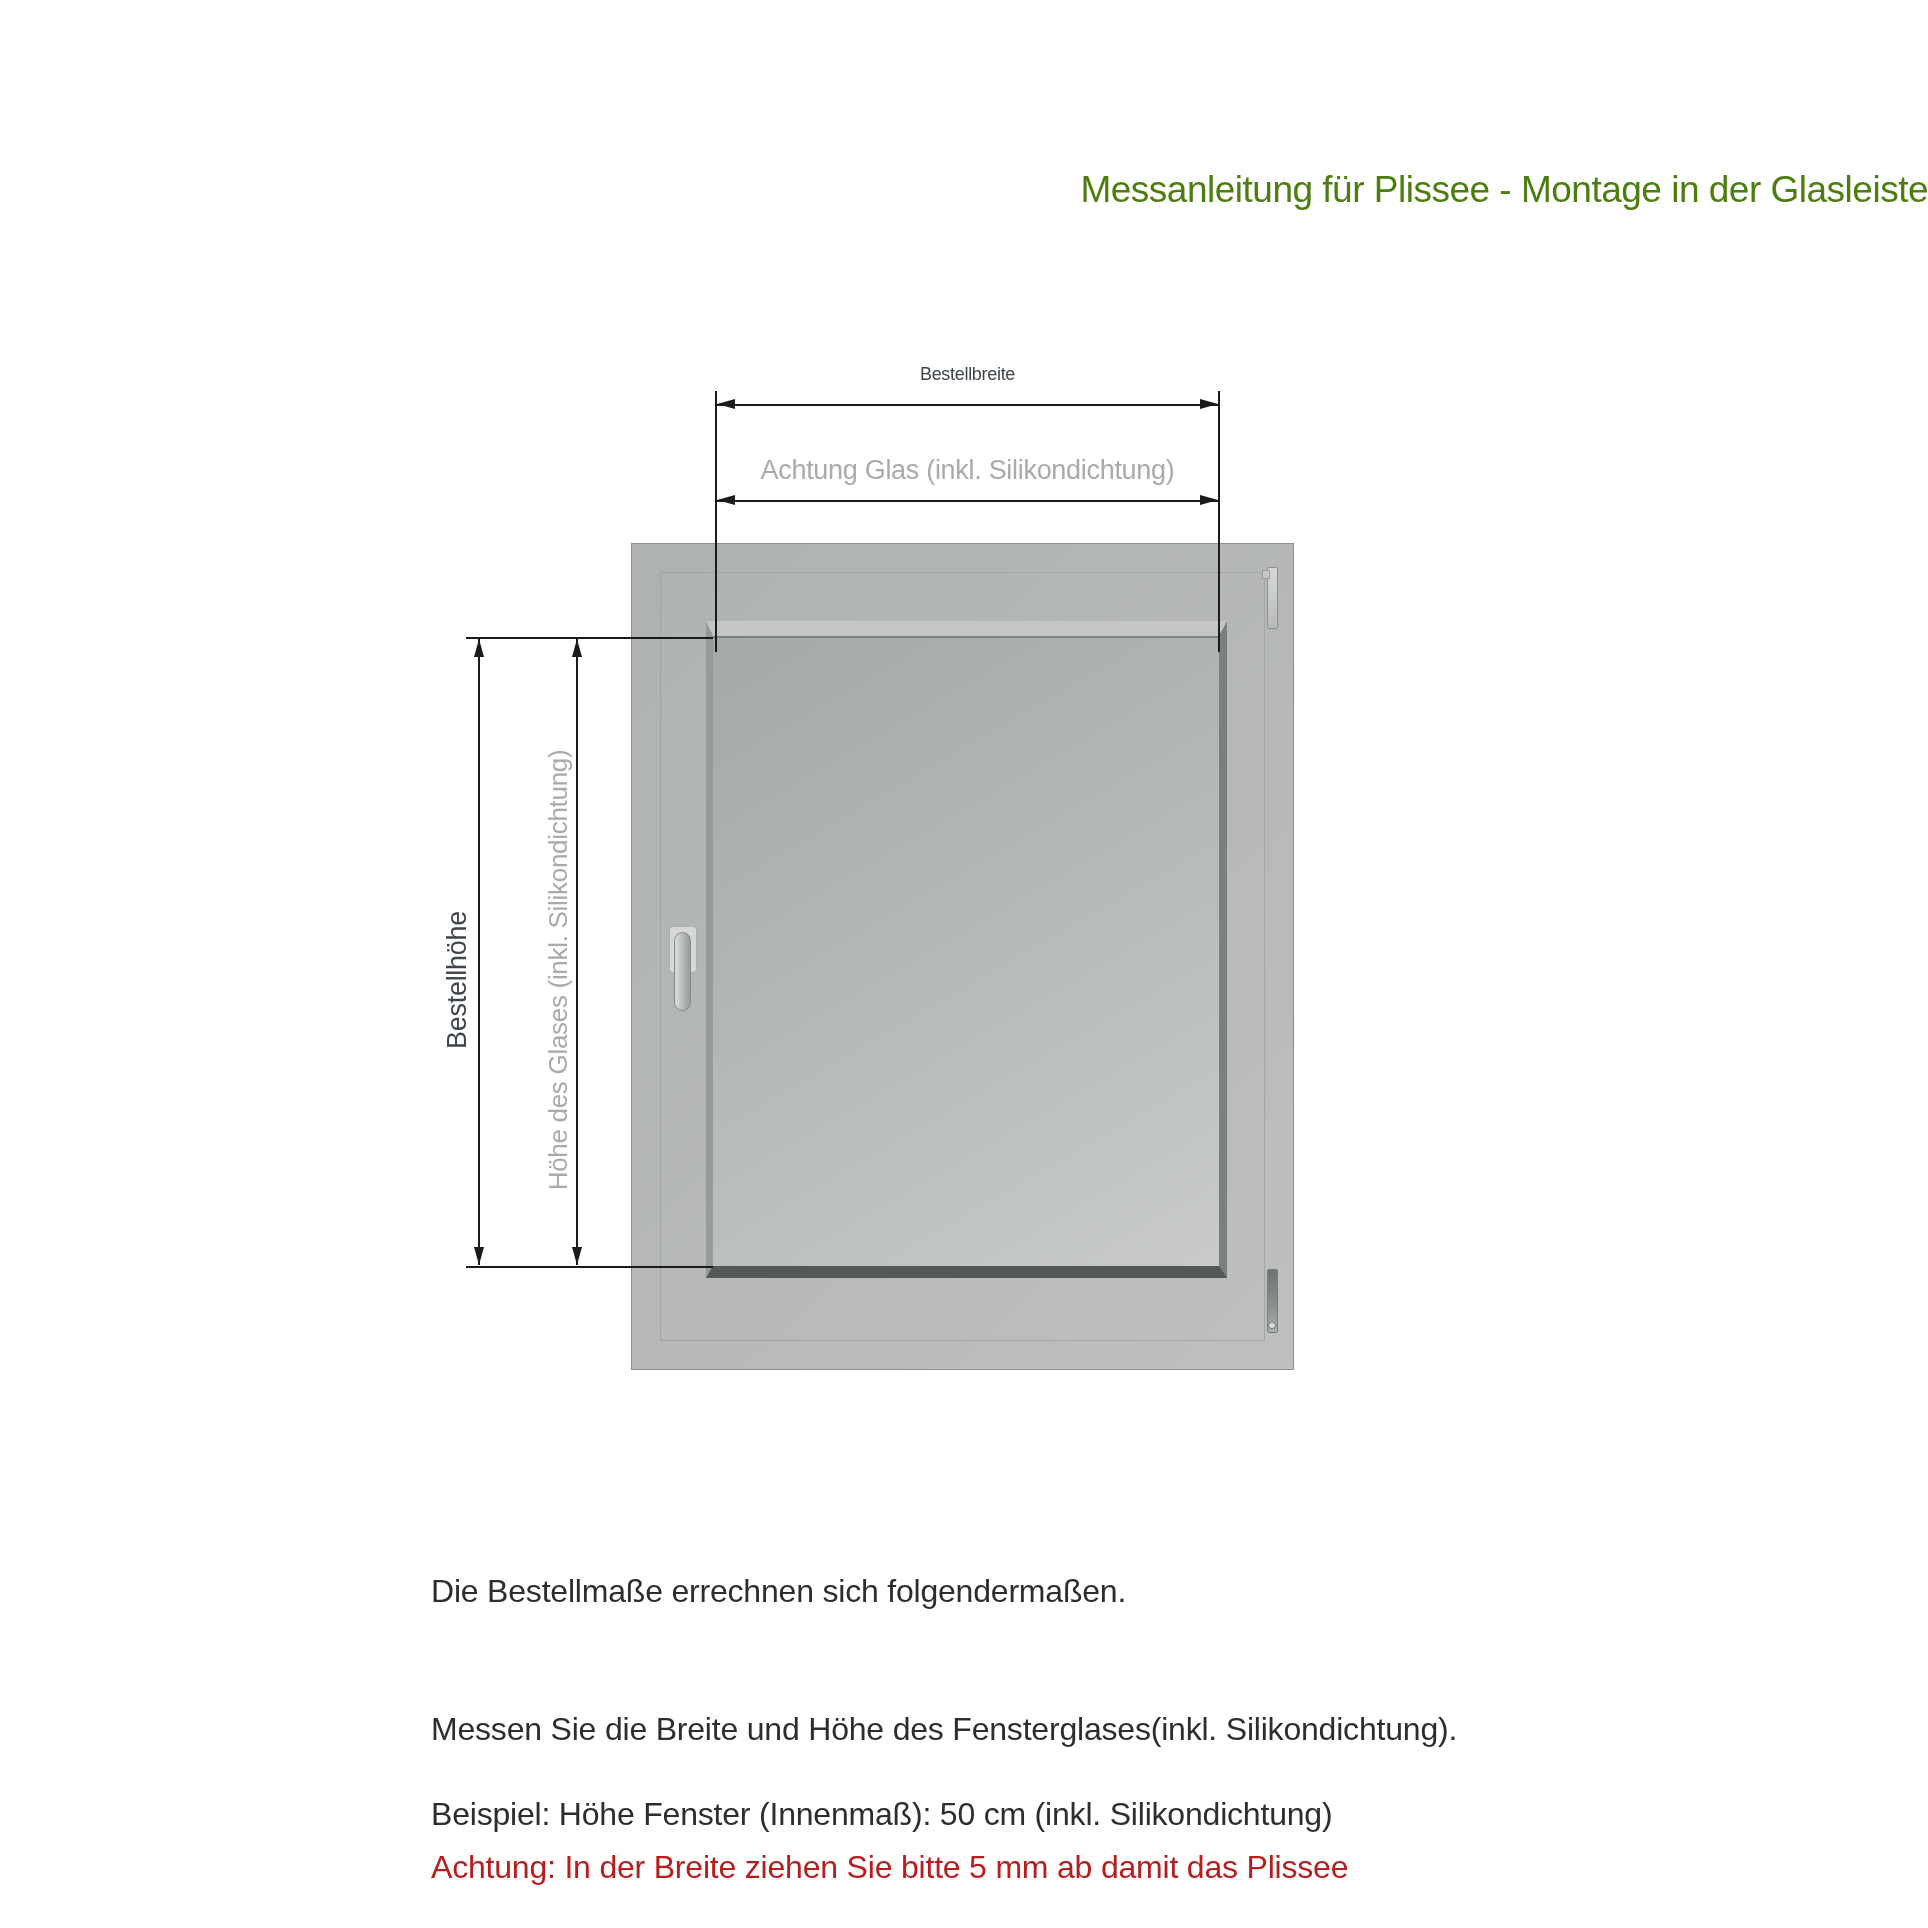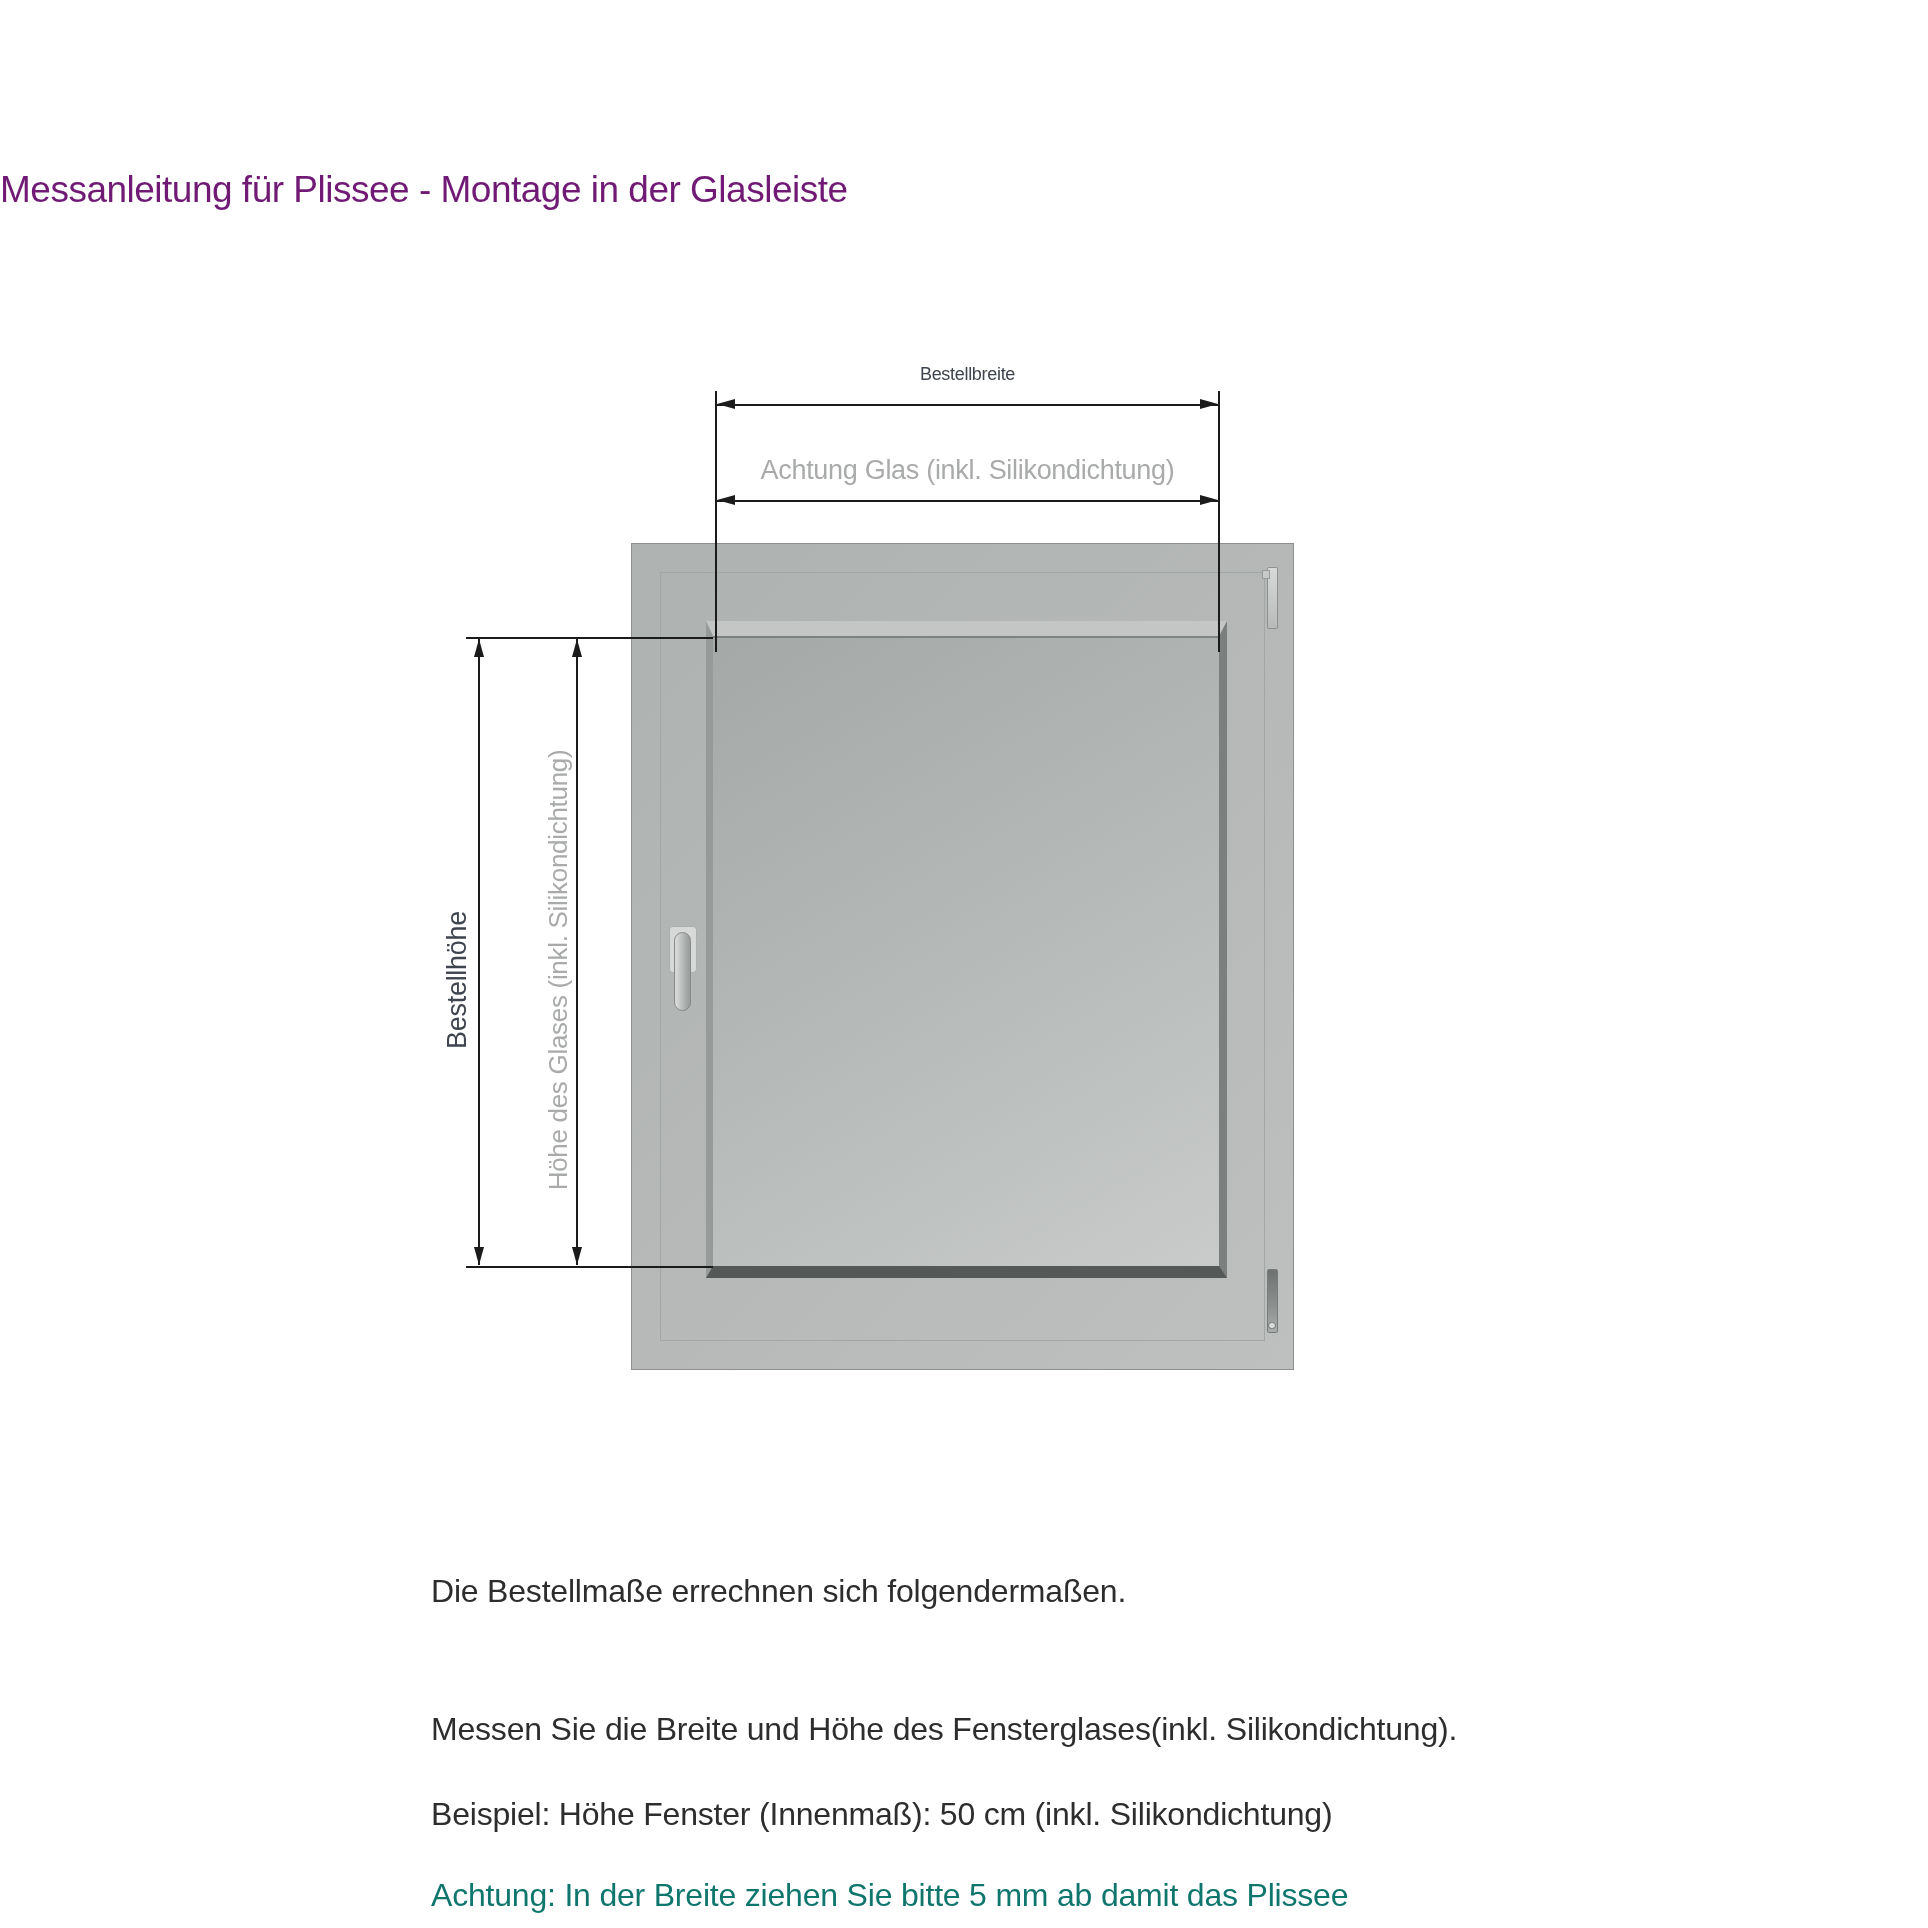--- a/index.html
+++ b/index.html
@@ -2,22 +2,22 @@
 <html style="font-size:15px"><head>
 <meta charset="utf-8">
 <style>
   html,body{margin:0;padding:0;background:#ffffff;}
   #canvas{
     position:relative;width:1928px;height:1928px;background:#ffffff;overflow:hidden;
     font-family:"Liberation Sans", sans-serif;
   }
   
   .title{
-    position:absolute;left:0;top:169px;width:1928px;text-align:left;
-    font-size:37px;color:#701a75;letter-spacing:-0.5px;
+    position:absolute;left:0;top:169px;width:1928px;text-align:right;
+    font-size:37px;color:#4d7c0f;letter-spacing:-0.5px;
   }
   
   .window-frame{
     position:absolute;left:631px;top:543px;width:663px;height:827px;box-sizing:border-box;
     background:linear-gradient(135deg,#aeb2b1 0%,#b6b9b8 55%,#bdc0bf 100%);
     border:1.9px solid #8b8f8e;
   }
   .window-inner-line{
     position:absolute;left:28px;top:28px;right:28px;bottom:28px;
     border:1.9px solid #a2a6a5;
@@ -83,21 +83,21 @@
   }
   .lbl-hoehe-glases{
     left:296px;top:953px;width:527px;height:34px;font-size:26px;color:#a8aba9;
     transform:rotate(-90deg);
   }
   
   .instructions{
     position:absolute;left:431px;top:1476px;font-size:32px;line-height:46px;
     color:#2d2d2d;letter-spacing:-0.2px;white-space:pre;
   }
-  .warning{color:#0f766e;margin-top:28px;}
+  .warning{color:#b91c1c;}
   .example{
     position:absolute;left:431px;top:1704px;font-size:32px;line-height:44px;
     color:#2d2d2d;letter-spacing:-0.2px;white-space:pre;
   }
   .example .indent{padding-left:139px;}
 </style>
 </head>
 <body>
 
 <div id="canvas">

